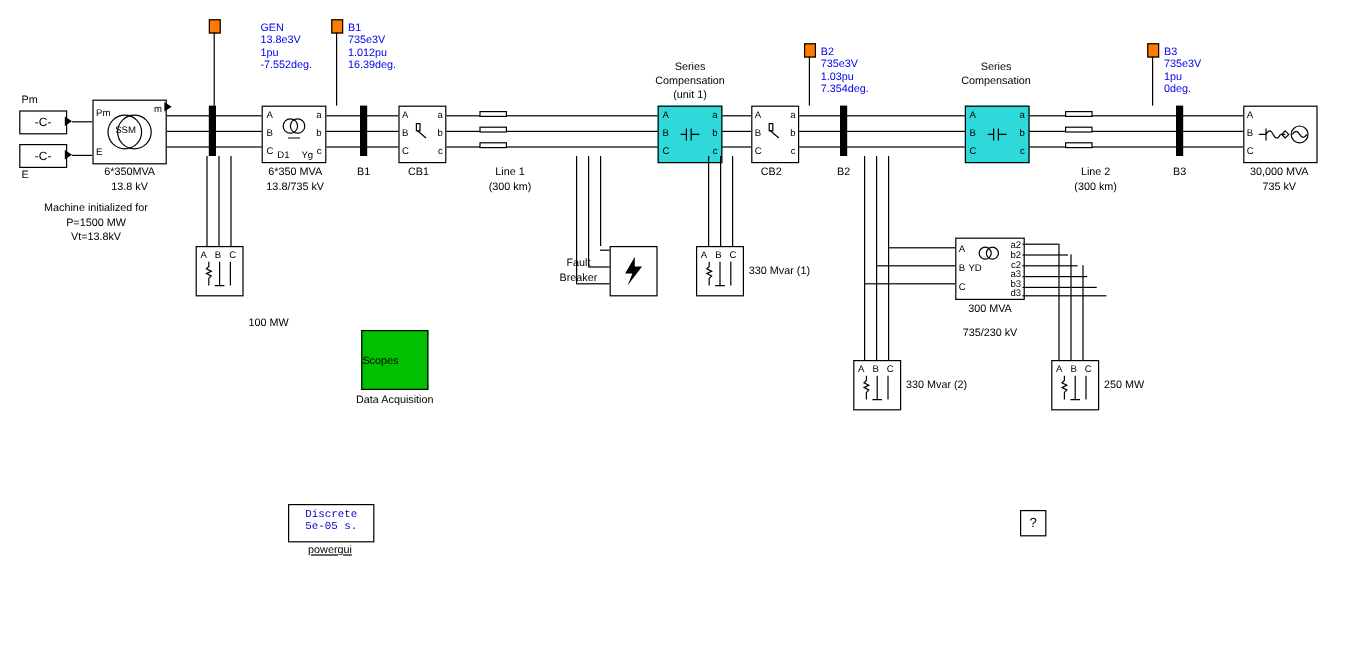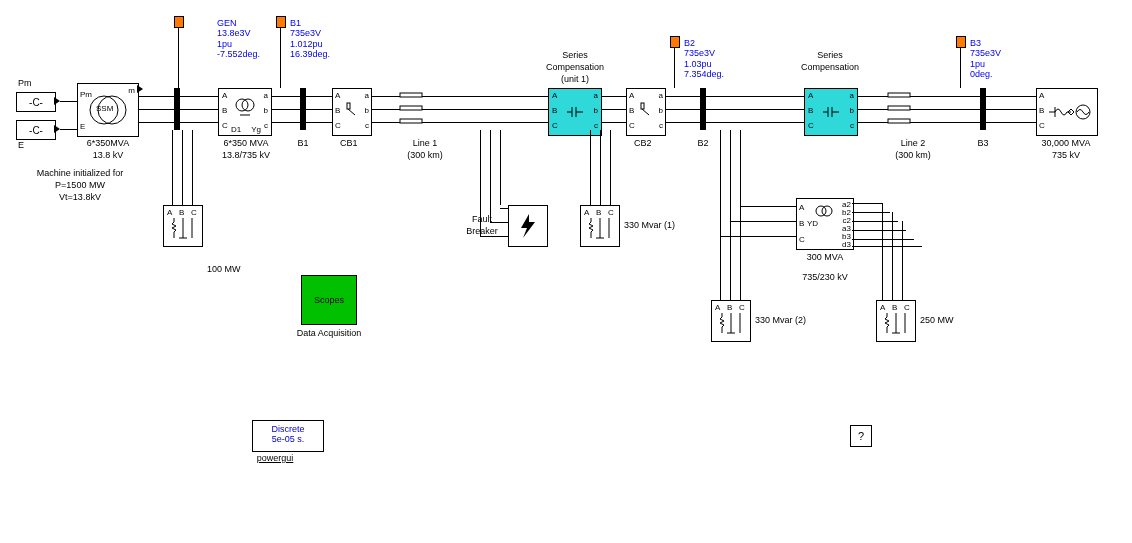--- a/index.html
+++ b/index.html
@@ -349,26 +349,26 @@
   <div class="abc-label" style="left:15px; top:2px;">B</div>
   <div class="abc-label" style="left:27px; top:2px;">C</div>
   <svg class="icon" style="left:6px; top:12px;" width="26" height="24">
     <path d="M4 0 L4 4 L2 6 L6 8 L2 10 L6 12 L4 14 L4 20" fill="none" stroke="#000"></path>
     <path d="M13 0 L13 20 M9 20 L17 20" fill="none" stroke="#000"></path>
     <path d="M22 0 L22 20" fill="none" stroke="#000"></path>
   </svg>
 </div>
 <div class="abs small" style="left:920px; top:315px;">250 MW</div>
 
-<div class="abs block green" style="left:301px; top:275px; width:54px; height:48px; display:flex; align-items:center; justify-content:center;">
+<div class="abs block green" style="left:301px; top:275px; width:54px; height:48px; display:flex; align-items:center; justify-content:flex-start;">
   <span class="small" style="color:#000;">Scopes</span>
 </div>
 <div class="abs center-text small" style="left:282px; top:328px; width:94px;">Data Acquisition</div>
 
-<div class="abs block" style="left:252px; top:420px; width:70px; height:30px;">
+<div class="abs block" style="left:240px; top:420px; width:70px; height:30px;font-family:Liberation Mono, monospace;">
   <div class="blue-sim" style="margin-top:3px;">Discrete</div>
   <div class="blue-sim">5e-05 s.</div>
 </div>
 <div class="abs center-text small" style="left:240px; top:453px; width:70px;text-decoration:underline;">powergui</div>
 
 
 <div class="abs help-box" style="left:850px; top:425px;">
   <span>?</span>
 </div>
 

